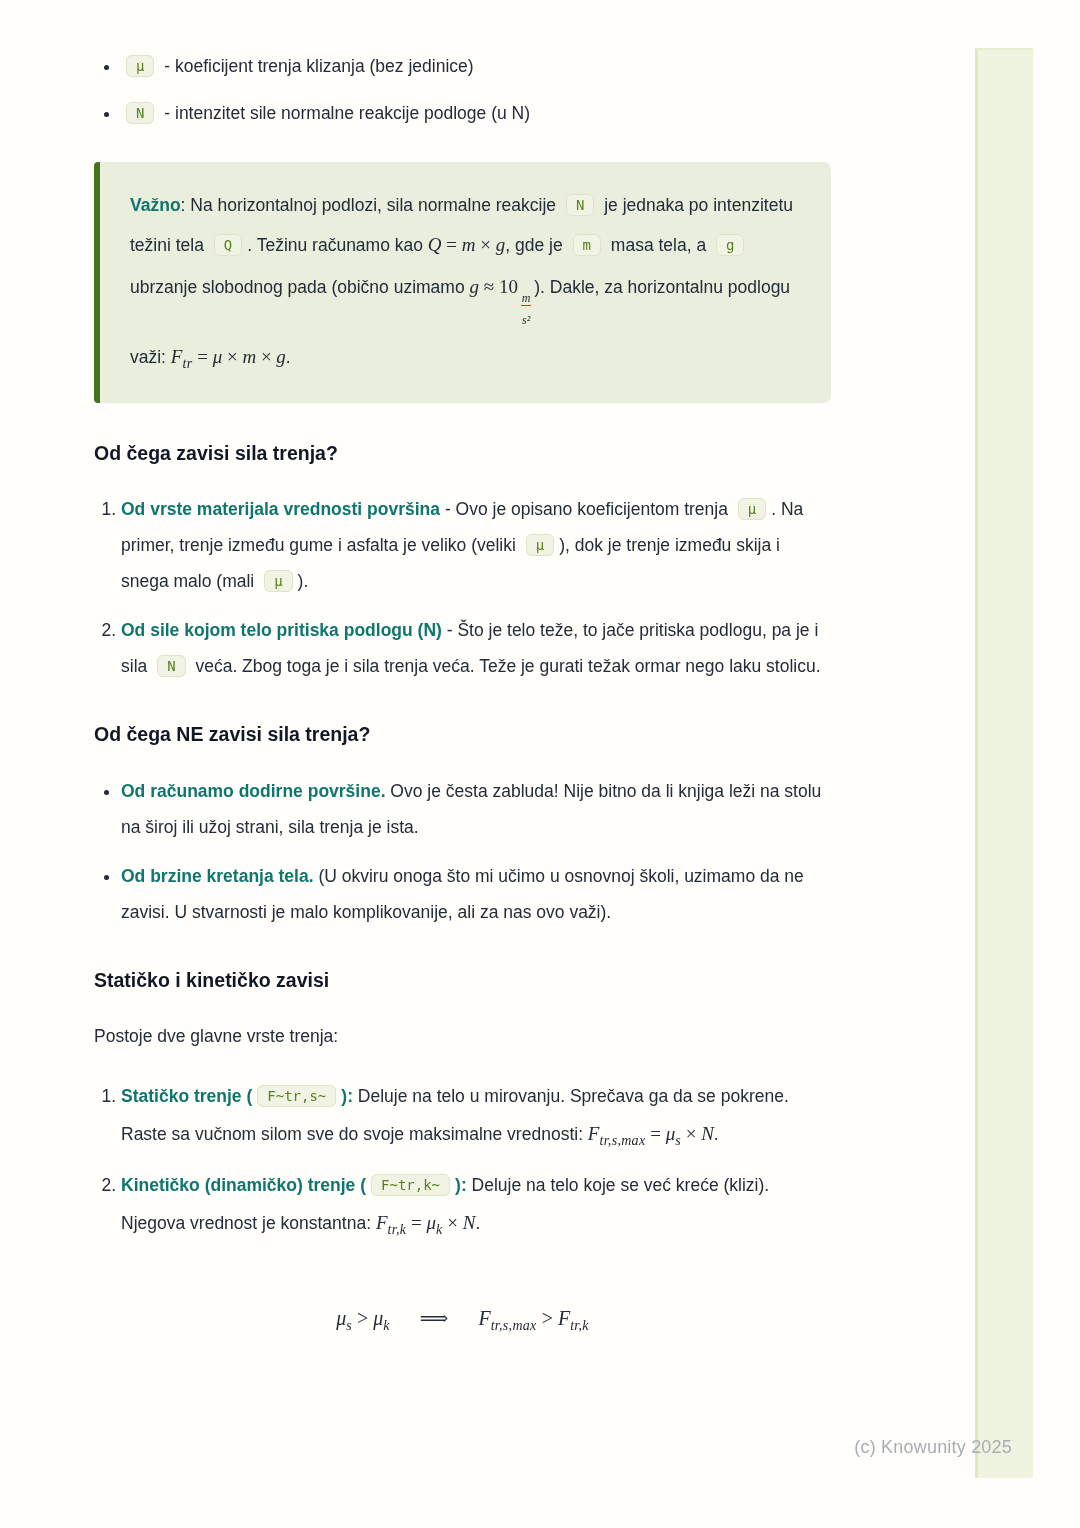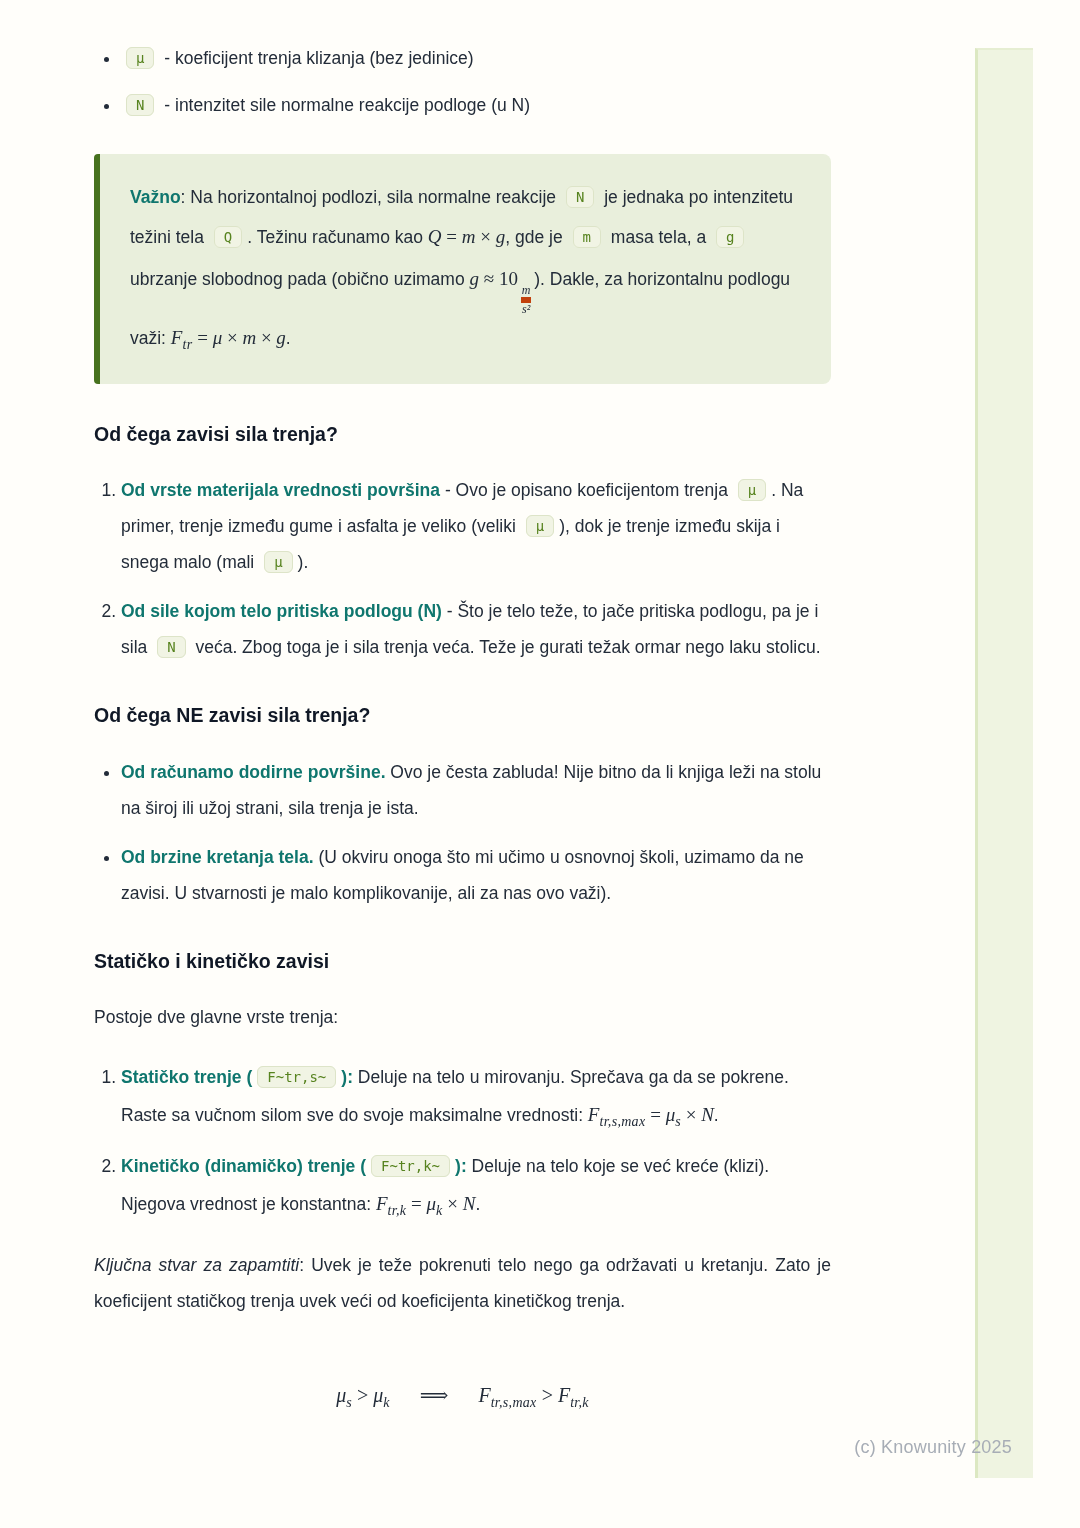--- a/index.html
+++ b/index.html
@@ -19,21 +19,21 @@
     left: 975px; top: 48px;
     width: 58px; height: 1430px;
     background: var(--strip-bg, #eff4e1);
     border-left: 3px solid var(--strip-edge, #dce8c2);
     border-top: 2px solid #e6eed2;
     z-index: 0;
   }
 
   .content {
     position: absolute;
-    left: 94px; top: 40px;
+    left: 94px; top: 48px;
     width: 737px;
     font-size: 17.5px;
     line-height: 2.06;
     z-index: 1;
   }
 
   ul, ol { margin: 0; padding-left: 27px; }
   li { margin-bottom: 13px; }
   ul.def { list-style: disc; margin-bottom: 6px; }
   ul.def li { margin-bottom: 11px; }
@@ -92,21 +92,21 @@
     display: inline-flex;
     flex-direction: column;
     align-items: center;
     font-family: "Liberation Serif", "DejaVu Serif", serif;
     font-style: italic;
     font-size: 12px;
     line-height: 1.12;
     vertical-align: -9px;
     margin: 0 3px;
   }
-  .frac .den { border-top: 6px solid #c2410c; padding: 0 1px; }
+  .frac .den { border-top: 1px solid #c2410c; padding: 8px 1px; }
 
   .formula {
     margin-top: 56px;
     text-align: center;
     font-size: 20px;
   }
   .formula .math { font-size: 20px; }
   .formula .arrow { margin: 0 30px; }
 
   .copyright {
@@ -144,17 +144,16 @@
     <ul>
       <li><strong>Od računamo dodirne površine.</strong><span> Ovo je česta zabluda! Nije bitno da li knjiga leži na stolu na široj ili užoj strani, sila trenja je ista.</span></li>
       <li><strong>Od brzine kretanja tela.</strong><span> (U okviru onoga što mi učimo u osnovnoj školi, uzimamo da ne zavisi. U stvarnosti je malo komplikovanije, ali za nas ovo važi).</span></li>
     </ul>
     <h3>Statičko i kinetičko zavisi</h3>
     <p><span>Postoje dve glavne vrste trenja:</span></p>
     <ol>
       <li><strong>Statičko trenje (</strong><code class="badge">F~tr,s~</code><strong>):</strong><span> Deluje na telo u mirovanju. Sprečava ga da se pokrene. Raste sa vučnom silom sve do svoje maksimalne vrednosti: </span><span class="math"><span class="mv">F<sub>tr,s,max</sub></span><span class="mr"> = </span><span class="mv">μ<sub>s</sub></span><span class="mr"> × </span><span class="mv">N</span></span><span>.</span></li>
       <li><strong>Kinetičko (dinamičko) trenje (</strong><code class="badge">F~tr,k~</code><strong>):</strong><span> Deluje na telo koje se već kreće (klizi). Njegova vrednost je konstantna: </span><span class="math"><span class="mv">F<sub>tr,k</sub></span><span class="mr"> = </span><span class="mv">μ<sub>k</sub></span><span class="mr"> × </span><span class="mv">N</span></span><span>.</span></li>
     </ol>
-    <p class="justify"><em>Ključna stvar za zapamtiti</em><span>: Uvek je teže pokrenuti telo nego ga održavati u kretanju. Zato je koeficijent statičkog trenja uvek veći od koeficijenta kinetičkog trenja.</span></p>
     <div class="formula"><span class="math"><span class="mv">μ<sub>s</sub></span><span class="mr"> &gt; </span><span class="mv">μ<sub>k</sub></span><span class="mr arrow">⟹</span><span class="mv">F<sub>tr,s,max</sub></span><span class="mr"> &gt; </span><span class="mv">F<sub>tr,k</sub></span></span></div>
   </main>
 
 <div class="copyright">(c) Knowunity 2025</div>
 
 </body></html>

